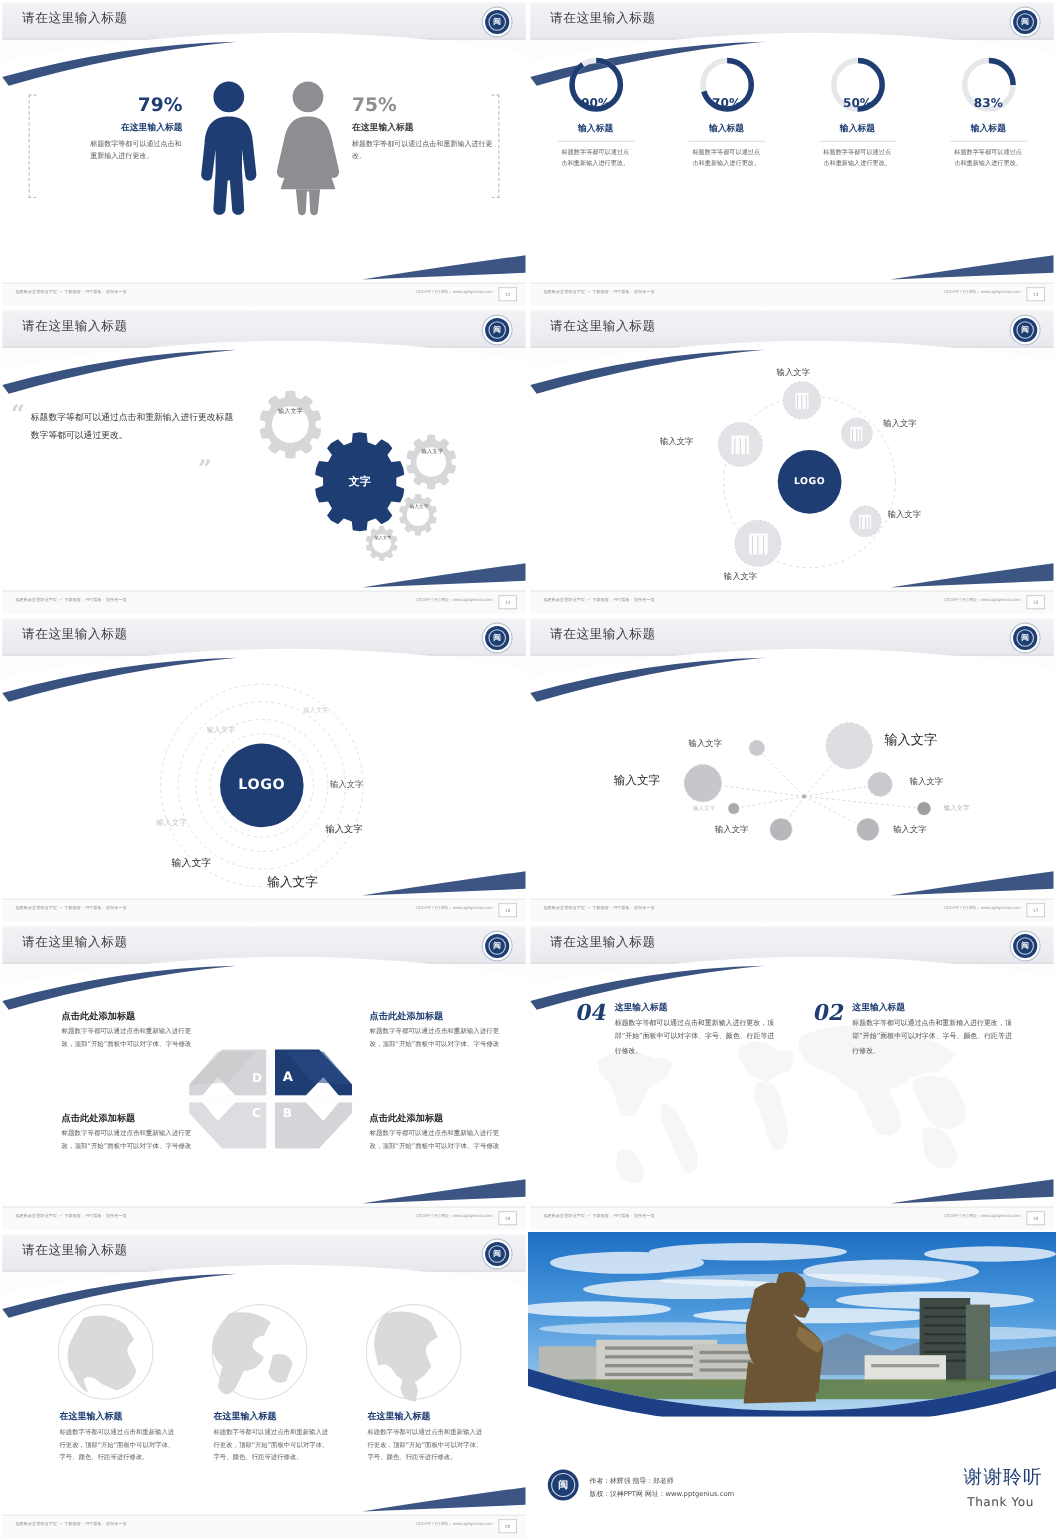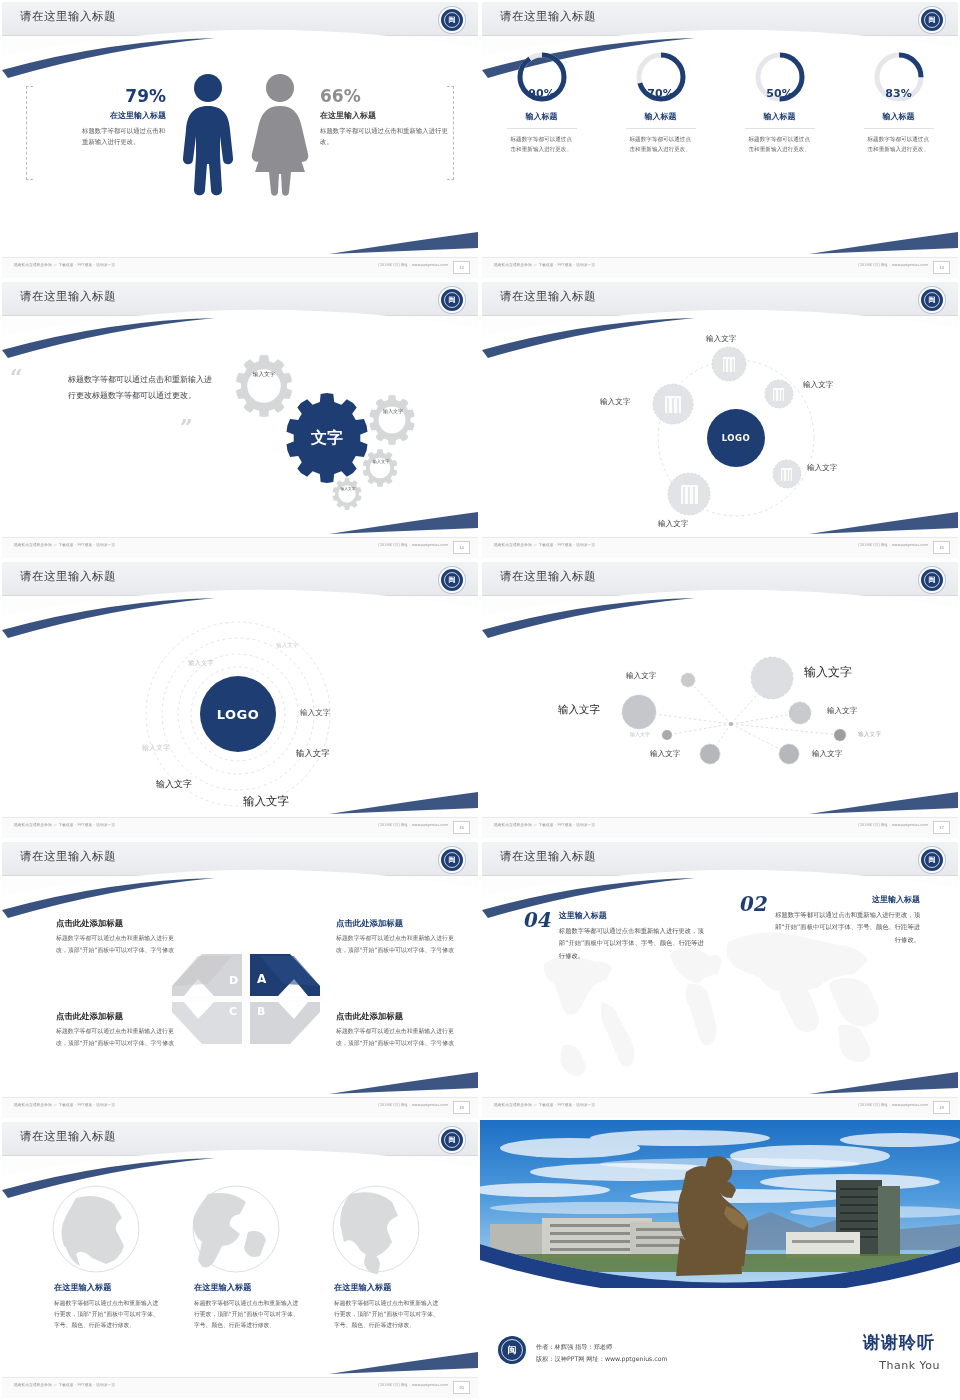--- a/index.html
+++ b/index.html
@@ -48,21 +48,21 @@
   .donut{position:relative;width:54px;height:54px;margin:0 auto;}
   .donut .val{position:absolute;left:0;top:16px;width:54px;height:54px;display:flex;align-items:center;justify-content:center;
      font-size:11px;font-weight:bold;color:#1e3d73;font-family:"DejaVu Sans",sans-serif;}
   .donut-lbl{margin-top:7px;font-size:8px;font-weight:bold;color:#1e3d73;font-family:Liberation Sans, sans-serif;}
   .donut-div{width:70px;height:1px;background:#e2e2e6;margin:6px auto 0;}
   .donut-desc{margin:6px auto 0;width:62px;font-size:5.6px;line-height:1.75;color:#5c5c60;text-align:left;font-family:"DejaVu Sans",sans-serif;}
 
   
   .quote{position:absolute;left:26px;top:56px;width:190px;}
   .q-mark{position:absolute;font-size:22px;color:#d3d5d9;font-family:"DejaVu Serif",serif;font-weight:bold;line-height:1;}
-  .q-body{font-size:8px;line-height:2.05;color:#3a3a3e;font-family:Liberation Sans, sans-serif;margin-left:40px;}
+  .q-body{font-size:8px;line-height:2.05;color:#3a3a3e;font-family:Liberation Sans, sans-serif;}
 
   
   .stage{position:absolute;left:0;top:0;width:480px;height:226px;}
 
   
   .col-head{font-size:8.4px;font-weight:bold;font-family:"DejaVu Sans",sans-serif;}
   .col-body{font-size:5.9px;line-height:1.95;color:#5a5a5e;margin-top:4px;font-family:"DejaVu Sans",sans-serif;}
 
   
   .bignum{font-size:20px;font-weight:bold;font-style:italic;color:#1e3d73;font-family:"DejaVu Serif",serif;line-height:1;}
@@ -73,21 +73,21 @@
   .g-head{font-size:8.2px;font-weight:bold;color:#1e3d73;font-family:"DejaVu Sans",sans-serif;}
   .g-body{font-size:5.8px;line-height:1.9;color:#5a5a5e;margin-top:5px;font-family:"DejaVu Sans",sans-serif;}
 
   
   .ty{position:absolute;left:0;top:0;width:480px;height:280px;background:#fff;overflow:hidden;}
   .photo{position:absolute;left:0;top:0;width:480px;height:168px;overflow:hidden;}
   .ty-seal{position:absolute;left:18px;bottom:36px;width:28px;height:28px;border-radius:50%;background:#1e3d73;}
   .ty-seal::after{content:"";position:absolute;left:3px;top:3px;right:3px;bottom:3px;border-radius:50%;border:1px solid rgba(255,255,255,.8);}
   .ty-seal-g{position:absolute;left:50%;top:50%;transform:translate(-50%,-50%);color:#fff;font-size:9px;font-weight:bold;font-family:"DejaVu Sans",sans-serif;}
   .ty-credit{position:absolute;left:56px;bottom:36px;font-size:6.2px;line-height:1.85;color:#4a4a4e;font-family:"DejaVu Sans",sans-serif;}
-  .ty-thanks-cn{position:absolute;right:25px;bottom:46px;font-size:17px;font-weight:bold;color:#1e3d73;font-family:"DejaVu Sans",sans-serif;letter-spacing:1px;}
+  .ty-thanks-cn{position:absolute;right:12px;bottom:46px;font-size:17px;font-weight:normal;color:#1e3d73;font-family:"DejaVu Sans",sans-serif;letter-spacing:1px;}
   .ty-thanks-en{position:absolute;right:20px;bottom:28px;font-size:11px;color:#4a4a4e;font-family:"DejaVu Sans",sans-serif;letter-spacing:.5px;}
   .nowrap{white-space:nowrap;}
 </style>
 </head>
 <body>
 
 <div class="sheet">
 
 <div class="slide">
       <div class="slide-inner">
@@ -119,21 +119,21 @@
       <path d="M31,34 C16,34 10,43 9,58 L6,86 C5,93 15,95 16,88 L19,64 L19,84 L17,118 C17,125 28,125 28,118 L30,92 L32,92 L34,118 C34,125 45,125 45,118 L43,84 L43,64 L46,88 C47,95 57,93 56,86 L53,58 C52,43 46,34 31,34 Z" fill="#1e3d73"></path>
     </svg>
 
     <svg style="position:absolute;left:247px;top:36px;" width="62" height="125" viewBox="0 0 62 125">
       <circle cx="31" cy="16" r="14" fill="#8e8e92"></circle>
       <path d="M31,34 C18,34 12,41 9,56 L3,82 C1,90 11,93 13,85 L18,64 L6,100 L56,100 L44,64 L49,85 C51,93 61,90 59,82 L53,56 C50,41 44,34 31,34 Z" fill="#8e8e92"></path>
       <path d="M20,100 L22,120 C22,125 29,125 29,120 L30,102 L32,102 L33,120 C33,125 40,125 40,120 L42,100 Z" fill="#8e8e92"></path>
     </svg>
 
     <div style="position:absolute;left:318px;top:50px;width:130px;">
-      <div class="s1-num grey">66%</div>
+      <div class="s1-num grey">75%</div>
       <div class="s1-sub" style="color:#3a3a3e;">在这里输入标题</div>
       <div class="s1-txt">标题数字等都可以通过点击和重新输入进行更改。</div>
     </div>
   </div>
   <div class="ftr">
     <div class="ftr-l">福建船政交通职业学院 — 下载链接 · PPT模板 · 说明第一页</div>
     <div class="ftr-r">[2019年7月] 网址：www.pptgenius.com</div>
     <div class="pnum">12</div>
   </div>
 </div>
@@ -278,21 +278,21 @@
     </div>
     <div style="position:absolute;left:379px;top:92px;width:24px;text-align:center;font-size:5px;line-height:1.35;color:#4a4a4e;font-family:'DejaVu Sans',sans-serif;">
       <span>输入文字</span>
     </div>
     <div style="position:absolute;left:368px;top:143px;width:22px;text-align:center;font-size:4.3px;line-height:1.35;color:#4a4a4e;font-family:'DejaVu Sans',sans-serif;">
       <span>输入文字</span>
     </div>
     <div style="position:absolute;left:336px;top:170px;width:20px;text-align:center;font-size:3.8px;line-height:1.35;color:#4a4a4e;font-family:'DejaVu Sans',sans-serif;">
       <span>输入文字</span>
     </div>
-    <div style="position:absolute;left:325px;top:122px;transform:translate(-50%,-50%);color:#fff;font-size:16px;font-weight:bold;font-family:Liberation Serif, serif;">文字</div>
+    <div style="position:absolute;left:325px;top:122px;transform:translate(-50%,-50%);color:#fff;font-size:10px;font-weight:bold;font-family:Liberation Serif, serif;">文字</div>
   </div>
   <div class="ftr">
     <div class="ftr-l">福建船政交通职业学院 — 下载链接 · PPT模板 · 说明第一页</div>
     <div class="ftr-r">[2019年7月] 网址：www.pptgenius.com</div>
     <div class="pnum">14</div>
   </div>
 </div>
     </div>
 
 <div class="slide">
@@ -557,21 +557,21 @@
     <div style="position:absolute;left:42px;top:34px;width:180px;">
       <div style="display:flex;align-items:flex-start;gap:7px;">
         <div class="bignum">04</div>
         <div style="flex:1;">
           <div class="n-head">这里输入标题</div>
           <div class="n-body">标题数字等都可以通过点击和重新输入进行更改，顶部“开始”面板中可以对字体、字号、颜色、行距等进行修改。</div>
         </div>
       </div>
     </div>
 
-    <div style="position:absolute;left:258px;top:18px;width:180px;text-align:right;">
+    <div style="position:absolute;left:258px;top:34px;width:180px;">
       <div style="display:flex;align-items:flex-start;gap:7px;">
         <div class="bignum">02</div>
         <div style="flex:1;">
           <div class="n-head">这里输入标题</div>
           <div class="n-body">标题数字等都可以通过点击和重新输入进行更改，顶部“开始”面板中可以对字体、字号、颜色、行距等进行修改。</div>
         </div>
       </div>
     </div>
   </div>
   <div class="ftr">

